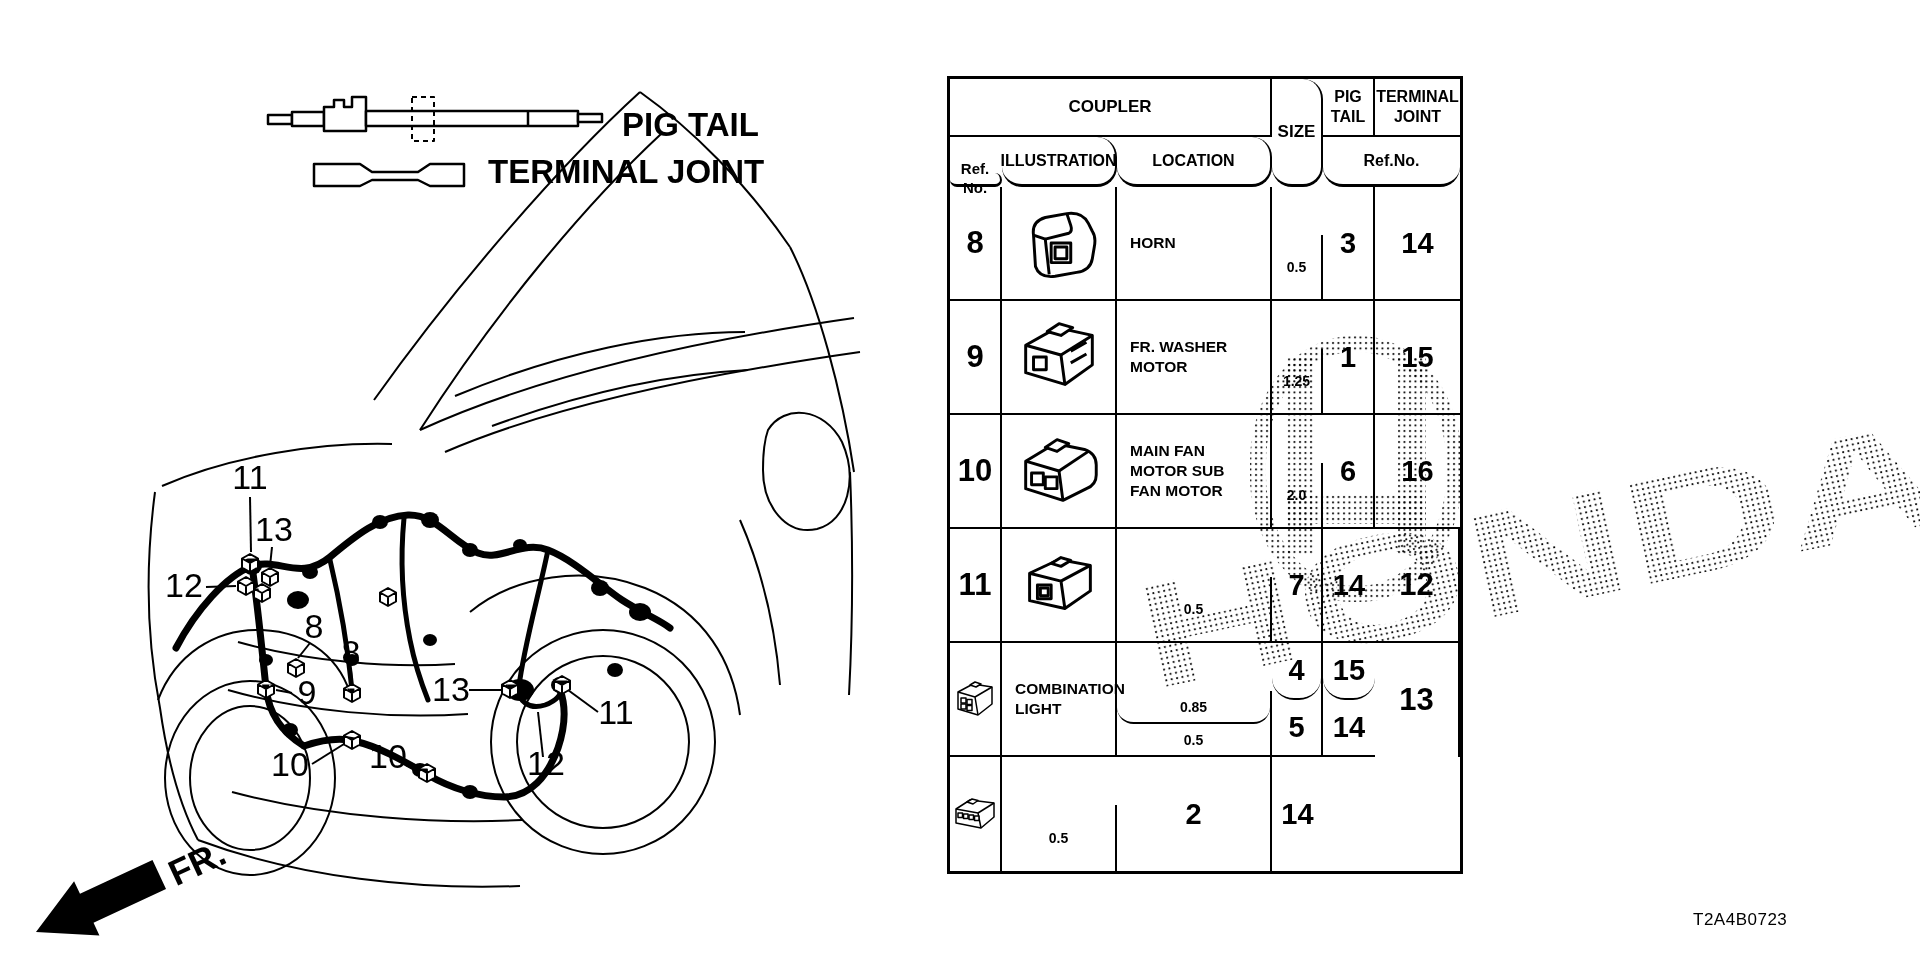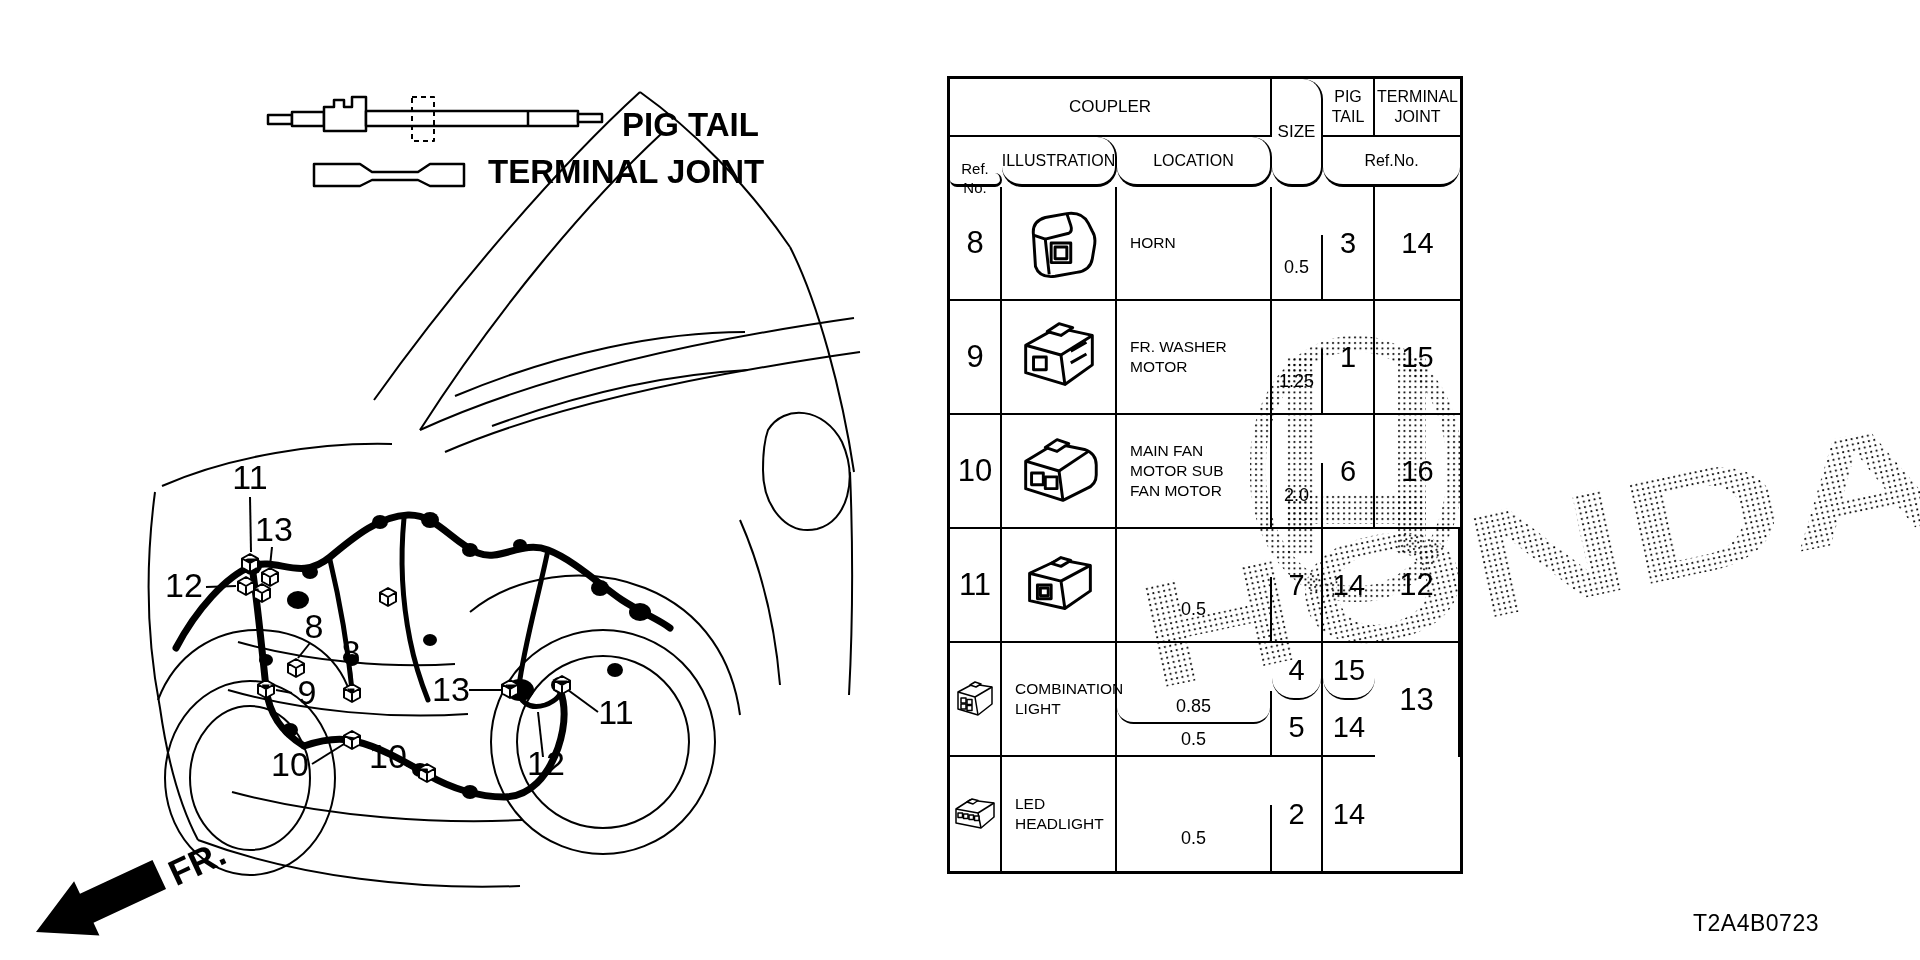--- a/index.html
+++ b/index.html
@@ -20,41 +20,41 @@
   .legend-label{font-size:33px;font-weight:bold;fill:#000;}
   .fr-text{font-size:36px;font-weight:bold;fill:#000;}
 
   
   #tbl{position:absolute;left:947px;top:76px;display:grid;
        grid-template-columns:52px 115px 155px 51px 52px 85px;
        grid-template-rows:58px 50px repeat(6,114px);
        border:3px solid #000;}
   .c{border-right:2px solid #000;border-bottom:2px solid #000;
      display:flex;align-items:center;justify-content:center;
-     box-sizing:border-box;text-align:center;background:transparent;}
+     box-sizing:border-box;text-align:center;background:transparent;font-weight:bold;}
   .lastcol{border-right:none;}
   .lastrow{border-bottom:none;}
   .hdrB{border-bottom:3px solid #000;border-radius:20px;}
   .h{font-size:17px;}
   .h2{font-size:16px;line-height:1.22;}
   .refhdr{font-size:15px;line-height:1.25;margin-top:36px;}
   .ref{font-size:31px;}
   .num{font-size:29px;}
-  .size{font-size:18px;margin-top:48px;}
+  .size{font-size:14px;margin-top:48px;}
   .loc{font-size:15.5px;line-height:20px;justify-content:flex-start;text-align:left;
        padding-left:13px;padding-right:20px;}
   .split{flex-direction:column;align-items:stretch;padding:0;}
   .split > div{flex:1;display:flex;align-items:center;justify-content:center;border-radius:22px;}
   .split > div:first-child{border-bottom:2px solid #000;}
 
   
   #wm{position:absolute;left:0;top:0;pointer-events:none;}
   .wm-text{font-weight:bold;}
 
-  #part-code{position:absolute;left:1693px;top:910px;font-size:23px;letter-spacing:.5px;}
+  #part-code{position:absolute;left:1693px;top:910px;font-size:17px;letter-spacing:.5px;}
 </style>
 </head>
 <body>
 
 <div id="stage">
 
   <svg id="art" width="940" height="960" viewBox="0 0 940 960">
 
     <g class="legend-draw">
       <rect x="268" y="115" width="24" height="9"></rect>
@@ -295,21 +295,20 @@
           <path d="M12 36 L56 44 L62 74" fill="none"></path>
           <path d="M56 44 L88 24" fill="none"></path>
           <rect x="16" y="44" width="9" height="9"></rect>
           <rect x="27" y="46" width="9" height="9"></rect>
           <rect x="38" y="48" width="9" height="9"></rect>
           <rect x="49" y="50" width="9" height="9"></rect>
           <path d="M34 22 l10 -6 12 3 -10 7 z"></path>
         </g>
       </svg>
     </div>
-    <div class="c loc lastrow">LED HEADLIGHT</div>
     <div class="c size lastrow">0.5</div>
     <div class="c num lastrow">2</div>
     <div class="c num lastrow lastcol">14</div>
   </div>
 
   <svg id="wm" width="1920" height="960" viewBox="0 0 1920 960">
     <defs>
       <pattern id="wmdots" width="5.5" height="5.5" patternUnits="userSpaceOnUse">
         <circle cx="2" cy="2" r="1.05" fill="#000"></circle>
       </pattern>

